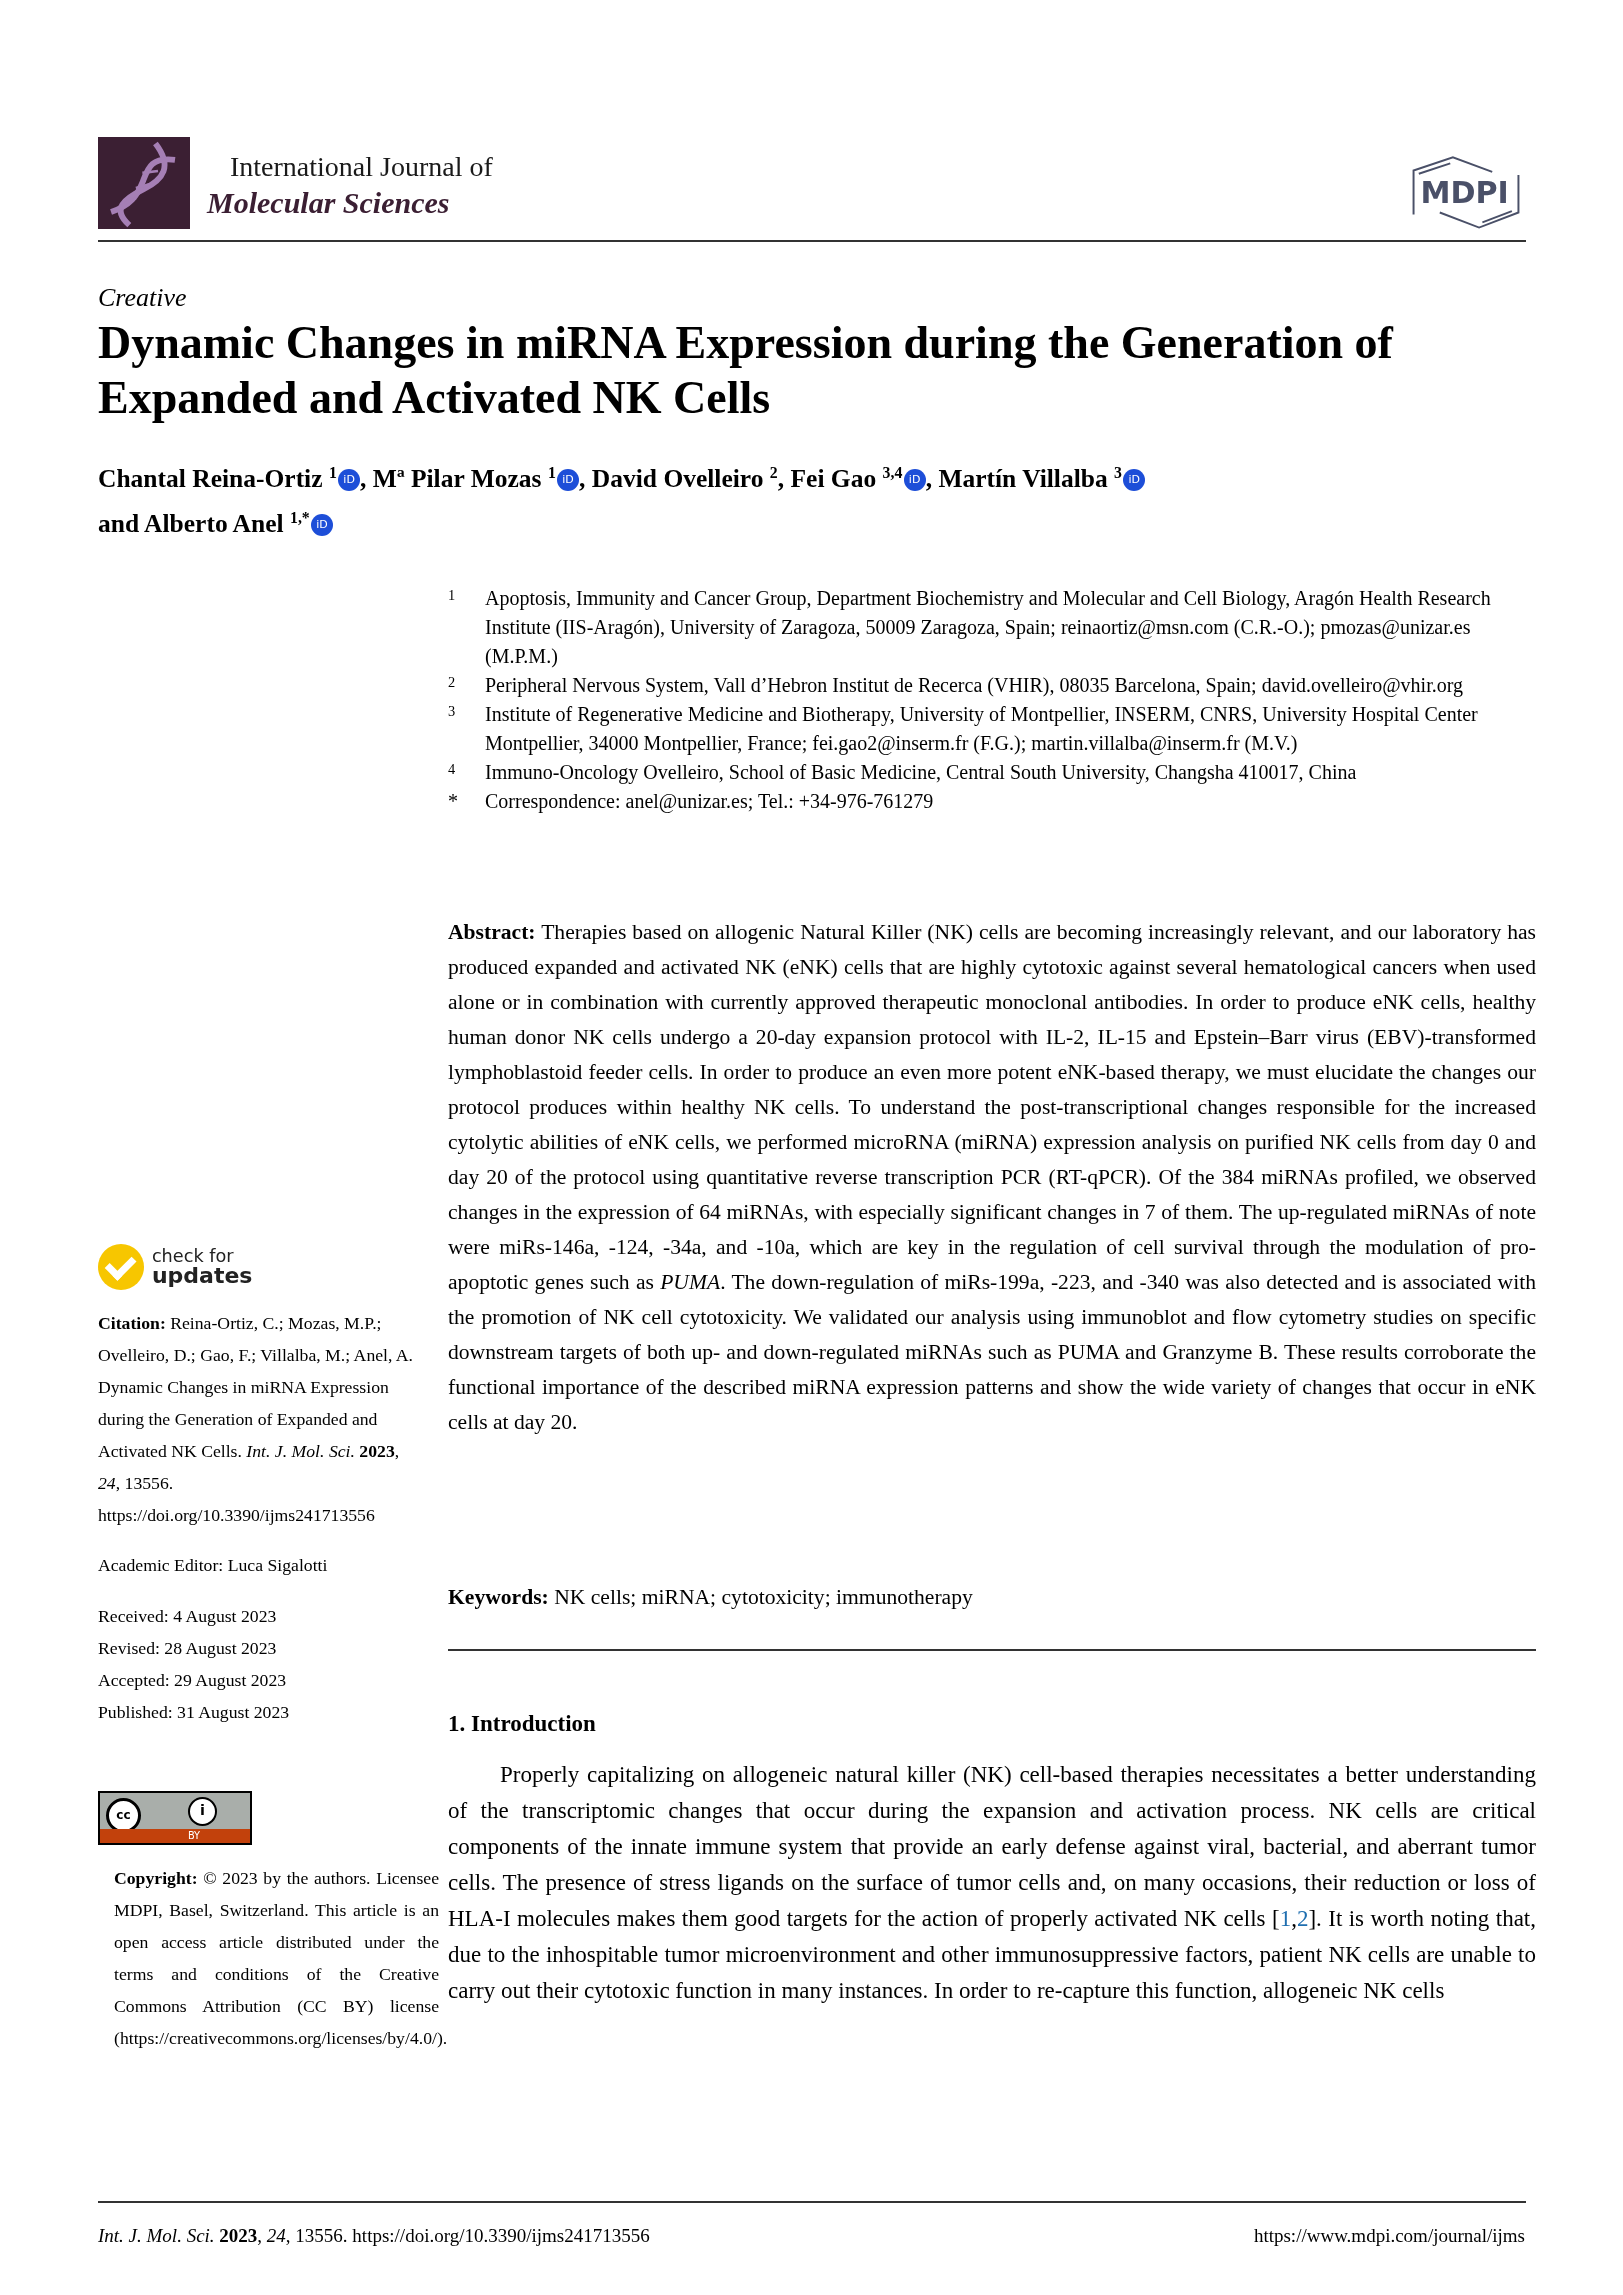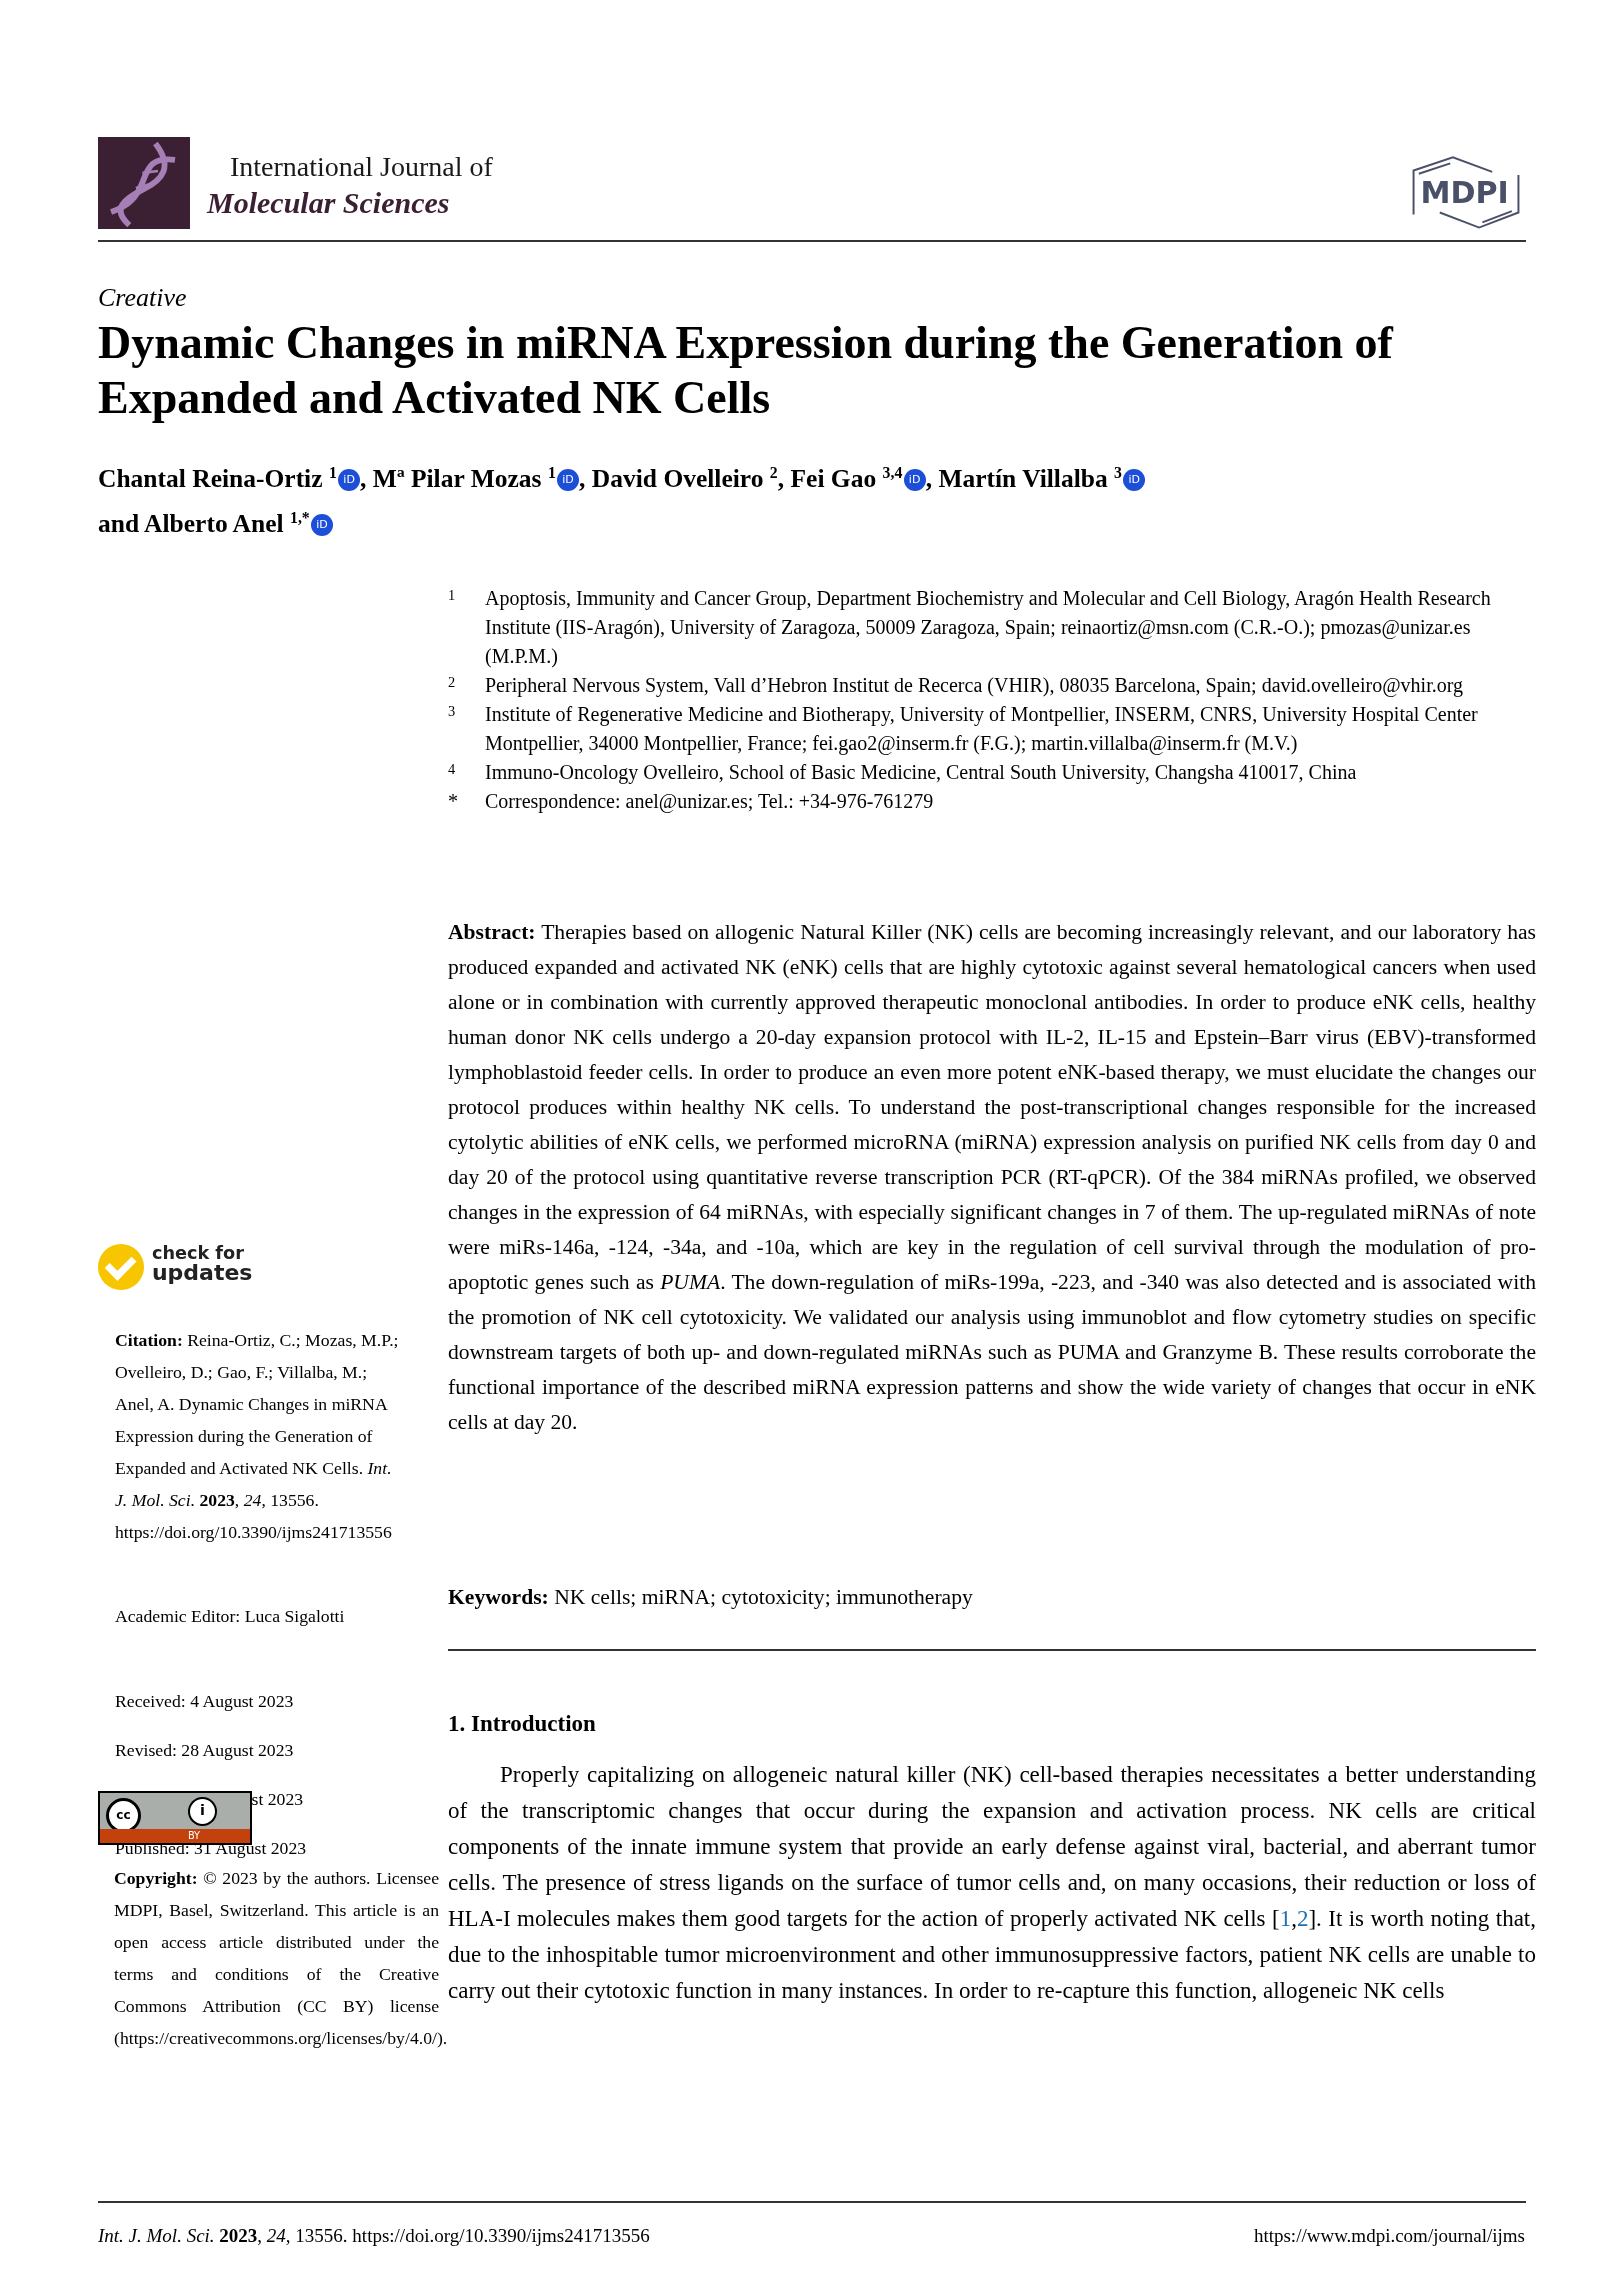--- a/index.html
+++ b/index.html
@@ -35,29 +35,29 @@
   #abstract { left: 448px; top: 915px; width: 1088px; font-size: 21.6px; line-height: 35px; text-align: justify; }
   #keywords { left: 448px; top: 1585px; font-size: 21.6px; }
   .rule-mid { left: 448px; top: 1649px; width: 1088px; height: 2px; background: #333; }
 
   
   #intro-heading { left: 448px; top: 1711px; font-size: 23px; font-weight: bold; }
   #intro-body { left: 448px; top: 1757px; width: 1088px; font-size: 23px; line-height: 36px; text-align: justify; text-indent: 52px; }
   .ref { color: #1f6fb0; }
 
   
-  #check-updates { left: 98px; top: 1244px; display: flex; align-items: flex-start; font-weight: bold; }
+  #check-updates { left: 98px; top: 1244px; display: flex; align-items: center; }
   #check-updates .badge { width: 46px; height: 46px; border-radius: 50%; background: #f7c600; position: relative; }
   #check-updates .badge::after { content: ""; position: absolute; left: 9.2px; top: 11.8px; width: 19.6px; height: 10.5px;
            border-left: 7.2px solid #fff; border-bottom: 7.2px solid #fff; transform: rotate(-45deg); }
   #check-updates .lbl { margin-left: 7.9px; font-family: "DejaVu Sans", sans-serif; font-size: 17.7px; line-height: 19px; color: #222; }
   #check-updates .lbl b { font-size: 22px; }
 
   #sidebar { left: 98px; top: 1307px; width: 326px; font-size: 17.7px; line-height: 32px; }
-  #sidebar p { margin: 17px; }
+  #sidebar p { margin: 0; }
   .side-gap { height: 18.3px; }
   #cc-badge { left: 98px; top: 1791px; width: 154px; height: 54px; background: #a9aeaa; border: 2px solid #000; box-sizing: border-box; }
   #cc-badge .bar { position: absolute; left: 0; bottom: 0; width: 100%; height: 14.4px; background: #c2410c; color: #fff;
            font-family: "DejaVu Sans", sans-serif; font-weight: normal; font-size: 9.8px; text-align: center; line-height: 14.4px; padding-left: 38px; box-sizing: border-box; }
   #cc-badge .cc { position: absolute; left: 5.9px; top: 4.6px; width: 35px; height: 35px; border-radius: 50%; background: #fff; border: 3.3px solid #000; box-sizing: border-box;
            font-family: "DejaVu Sans", sans-serif; font-weight: bold; font-size: 12px; text-align: center; line-height: 29px; }
   #cc-badge .by { position: absolute; left: 88px; top: 3.9px; width: 29px; height: 29px; border-radius: 50%; background: #fff; border: 2.6px solid #000; box-sizing: border-box;
            font-family: "DejaVu Sans", sans-serif; font-weight: bold; font-size: 14.4px; text-align: center; line-height: 23.6px; }
   #copyright { left: 114px; top: 1862px; width: 325px; font-size: 17.7px; line-height: 32px; text-align: justify; }
 

